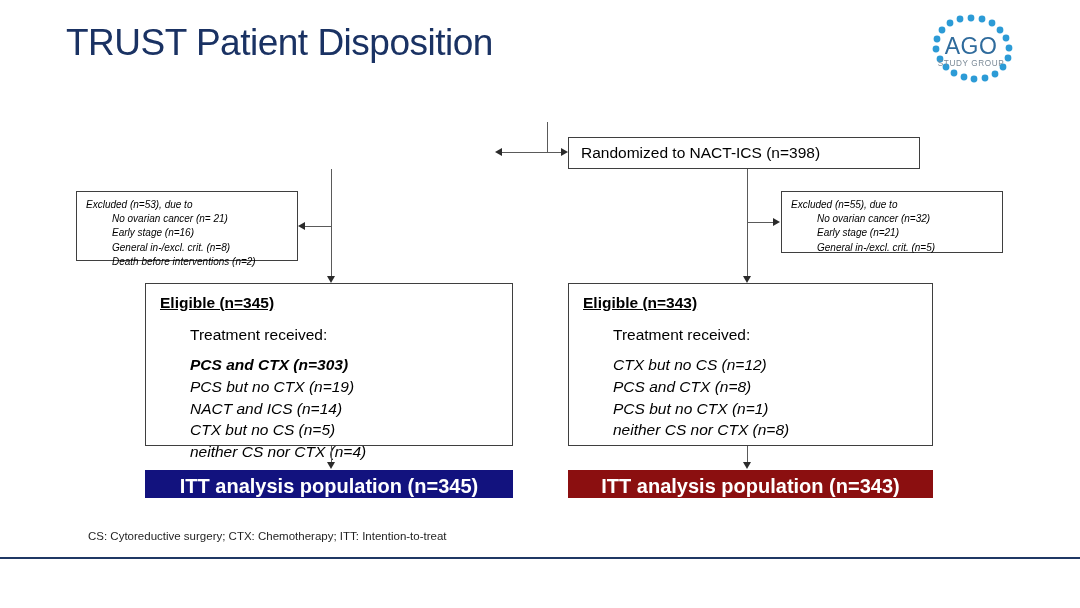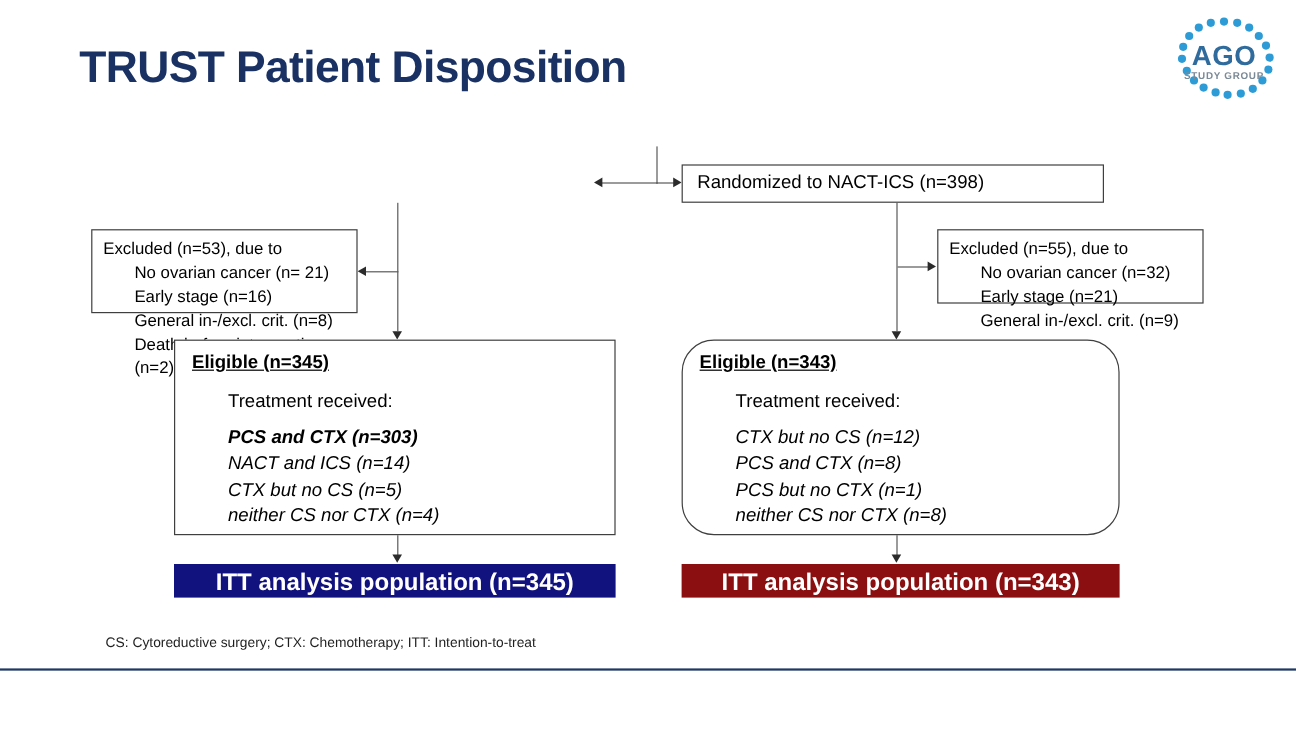--- a/index.html
+++ b/index.html
@@ -15,35 +15,33 @@
     font-family: "Liberation Sans", sans-serif;
     color: #000000;
   }
 
   
   .slide-title {
     position: absolute;
     left: 66px;
     top: 22px;
     font-size: 37px;
-    font-weight: bold;
+    font-weight: normal;
     color: #1a3263;
     letter-spacing: -0.5px;
     white-space: nowrap;
-    margin-top: 13px;
   }
 
   
   .ago-logo {
     position: absolute;
-    left: 972px;
+    left: 923px;
     top: 12px;
     width: 96px;
     height: 74px;
-    font-weight: bold;
   }
   .ago-logo svg { display:block; }
 
   
   .flow {
     position: absolute;
     left: 0;
     top: 0;
     width: 1080px;
     height: 560px;
@@ -79,21 +77,22 @@
   #box-rand-nact {
     left: 568px;
     top: 137px;
     width: 352px;
     height: 32px;
     padding: 5px 0 0 12px;
   }
 
   
   .excl {
-    font-size: 14px;
+    font-style: italic;
+    font-size: 10px;
     line-height: 1.42;
     padding: 6px 8px 6px 9px;
   }
   #box-excl-left {
     left: 76px;
     top: 191px;
     width: 222px;
     height: 70px;
   }
   #box-excl-right {
@@ -114,21 +113,20 @@
     left: 145px;
     top: 283px;
     width: 368px;
     height: 163px;
   }
   #box-elig-right {
     left: 568px;
     top: 283px;
     width: 365px;
     height: 163px;
-    border-radius: 27px;
   }
   .eligible .heading {
     font-weight: bold;
     text-decoration: underline;
     margin-bottom: 10px;
   }
   .eligible .treat {
     padding-left: 30px;
     margin-bottom: 9px;
   }
@@ -274,28 +272,29 @@
     <div class="sub">No ovarian cancer (n= 21)</div>
     <div class="sub">Early stage (n=16)</div>
     <div class="sub">General in-/excl. crit. (n=8)</div>
     <div class="sub">Death before interventions (n=2)</div>
   </div>
 
   <div class="box excl" id="box-excl-right">
     <div>Excluded (n=55), due to</div>
     <div class="sub">No ovarian cancer (n=32)</div>
     <div class="sub">Early stage (n=21)</div>
-    <div class="sub">General in-/excl. crit. (n=9)</div>
+    <div class="sub">General in-/excl. crit. (n=5)</div>
   </div>
 
   <div class="box eligible" id="box-elig-left">
     <div class="heading">Eligible (n=345)</div>
     <div class="treat">Treatment received:</div>
     <div class="list">
       <div class="b">PCS and CTX (n=303)</div>
+      <div>PCS but no CTX (n=19)</div>
       <div>NACT and ICS (n=14)</div>
       <div>CTX but no CS (n=5)</div>
       <div>neither CS nor CTX (n=4)</div>
     </div>
   </div>
 
   <div class="box eligible" id="box-elig-right">
     <div class="heading">Eligible (n=343)</div>
     <div class="treat">Treatment received:</div>
     <div class="list">

